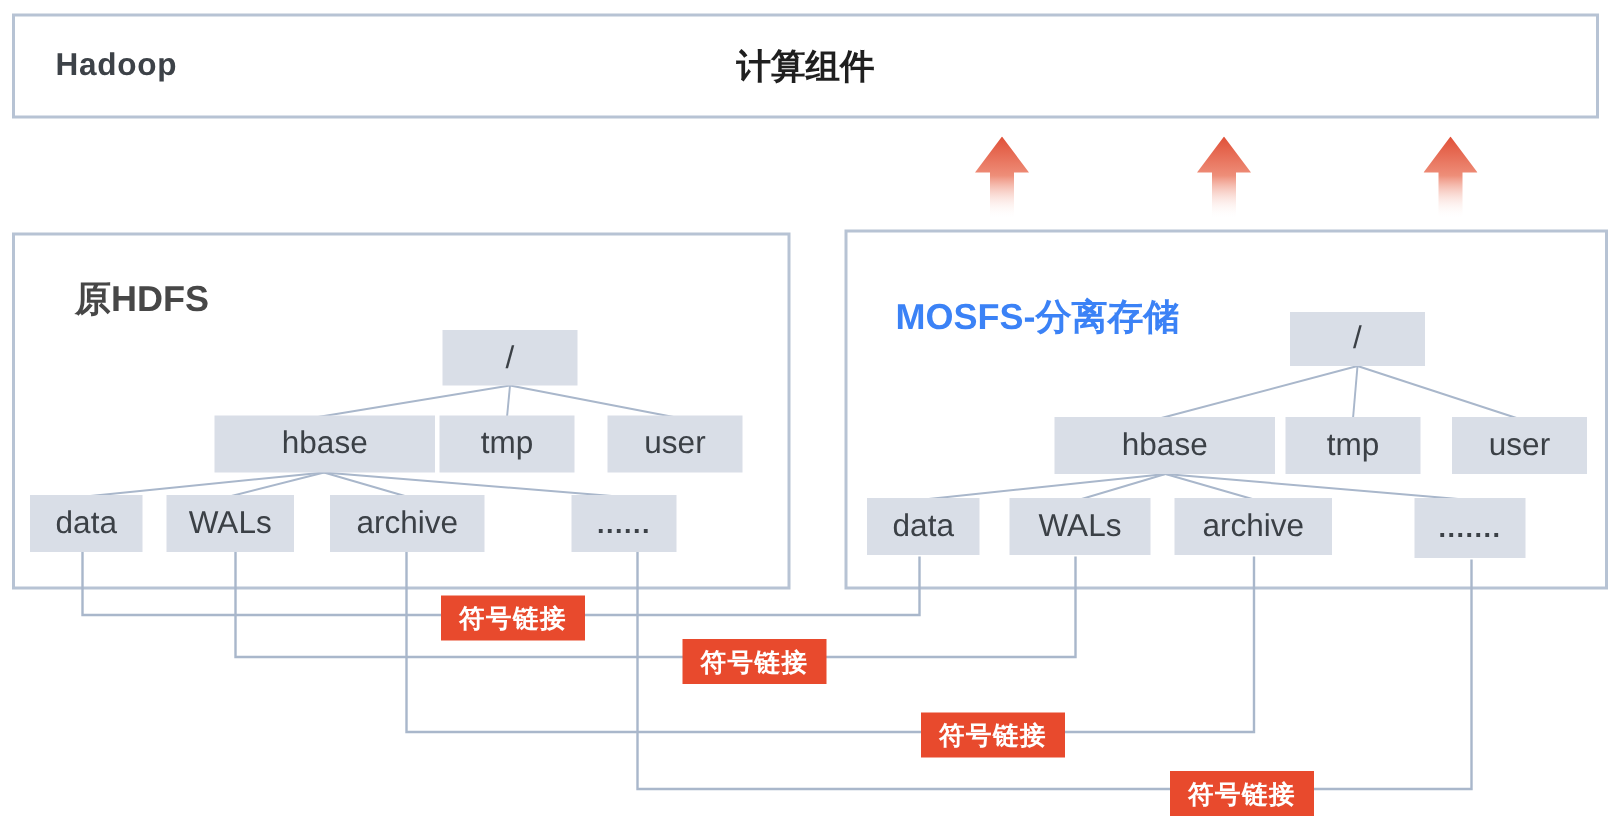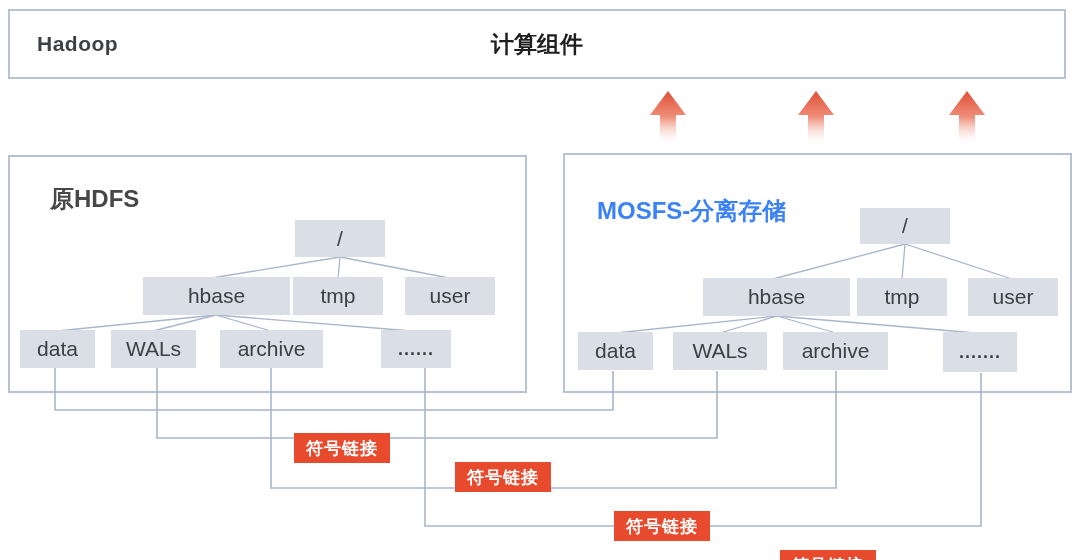--- a/index.html
+++ b/index.html
@@ -27,21 +27,21 @@
         display:flex;align-items:center;justify-content:center;z-index:2;box-sizing:border-box;}
   .node.dots{letter-spacing:1px;font-weight:bold;font-size:18px;}
 
   
   .lines-svg{position:absolute;left:0;top:0;z-index:1;}
   .arrow-svg{position:absolute;z-index:1;}
 
   
   .symlink{position:absolute;z-index:3;background:#e84a2d;color:#ffffff;font-size:17px;
            font-weight:bold;display:flex;align-items:center;justify-content:center;
-           width:96px;height:30px;letter-spacing:1px;margin-top:36px;}
+           width:96px;height:30px;letter-spacing:1px;}
 </style>
 </head>
 <body>
 
 <div class="stage">
 
   <div class="topbar">
     <div class="topbar-left">Hadoop</div>
     <div class="topbar-title">计算组件</div>
   </div>

